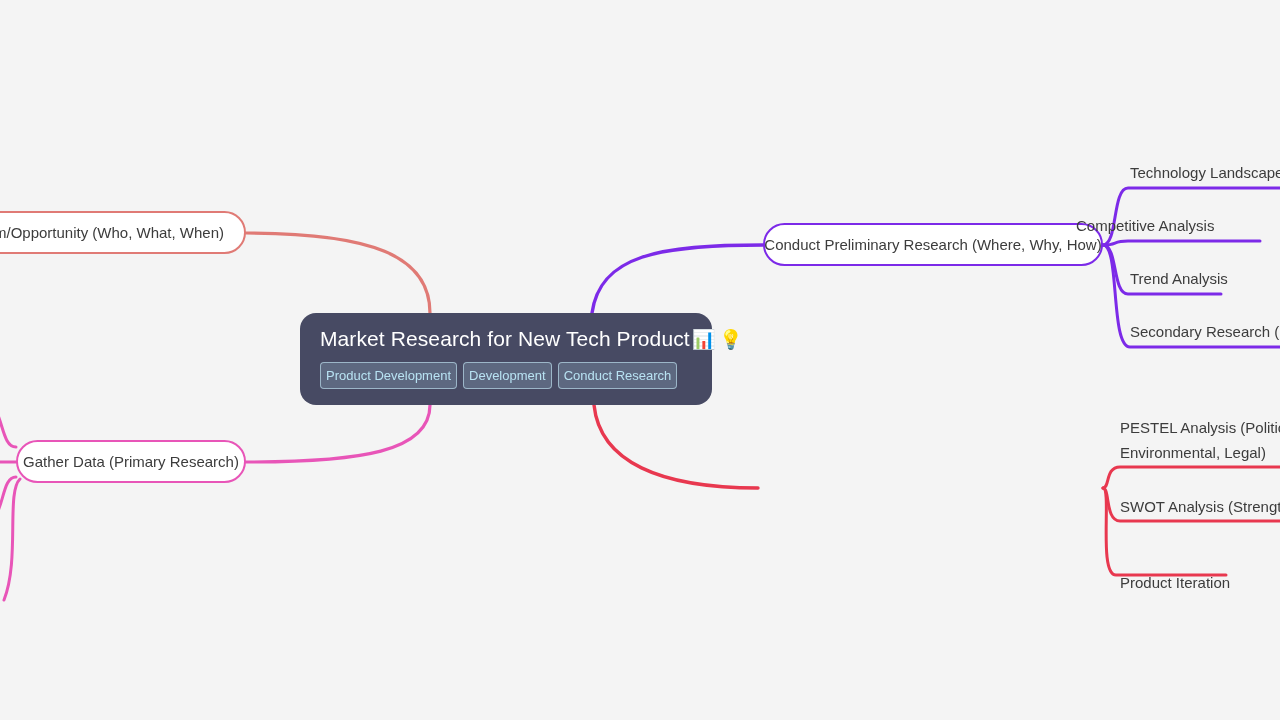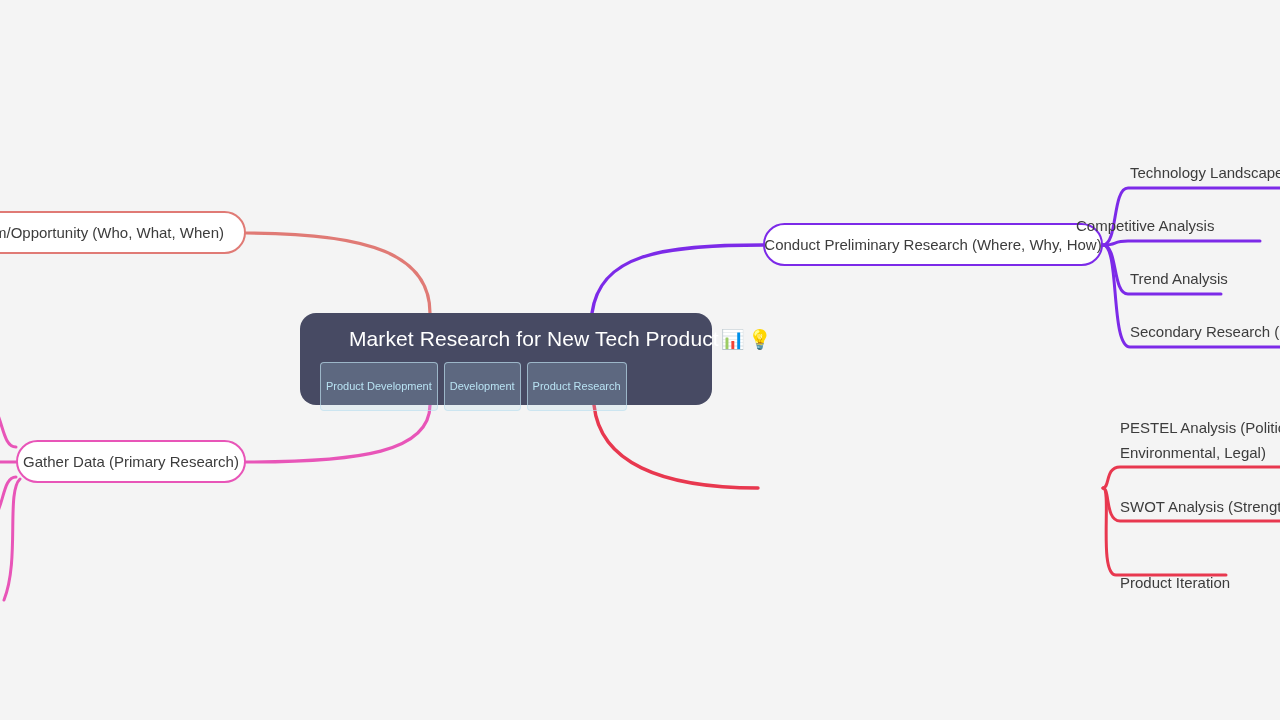--- a/index.html
+++ b/index.html
@@ -40,39 +40,38 @@
     box-sizing: border-box;
     padding: 13px 20px 0 20px;
   }
   .root-title {
     color: #ffffff;
     font-size: 21px;
     line-height: 26px;
     font-weight: 400;
     white-space: nowrap;
     letter-spacing: 0.1px;
-    margin-left: 29px;
   }
   .root-title .emoji {
     font-size: 19px;
     margin-left: 3px;
   }
   .root-tags {
     display: flex;
     gap: 6px;
     margin-top: 9px;
   }
   .tag {
     background: rgba(173, 216, 230, 0.22);
     border: 1px solid rgba(190, 225, 240, 0.65);
     border-radius: 4px;
     color: #b8e2f2;
-    font-size: 11px;
+    font-size: 13px;
     line-height: 13px;
-    padding: 17px 5px;
+    padding: 6px 5px;
     white-space: nowrap;
   }
 
   
   .pill {
     position: absolute;
     box-sizing: border-box;
     background: #ffffff;
     border-style: solid;
     border-width: 2px;
@@ -142,21 +141,21 @@
     <path d="M 20 479 C 6 492 20 560 4 600" fill="none" stroke="#e855b8" stroke-width="3" stroke-linecap="round"></path>
   </svg>
 
   <div class="root-node">
     <div class="root-title">
       <span>Market Research for New Tech Product</span><span class="emoji">📊</span><span class="emoji">💡</span>
     </div>
     <div class="root-tags">
       <span class="tag">Product Development</span>
       <span class="tag">Development</span>
-      <span class="tag">Product Research</span>
+      <span class="tag">Conduct Research</span>
     </div>
   </div>
 
   <div class="pill pill-define">blem/Opportunity (Who, What, When)</div>
   <div class="pill pill-gather">Gather Data (Primary Research)</div>
   <div class="pill pill-conduct">Conduct Preliminary Research (Where, Why, How)</div>
 
   <div class="leaf leaf-tech">Technology Landscape A</div>
   <div class="leaf leaf-comp">Competitive Analysis</div>
   <div class="leaf leaf-trend">Trend Analysis</div>

